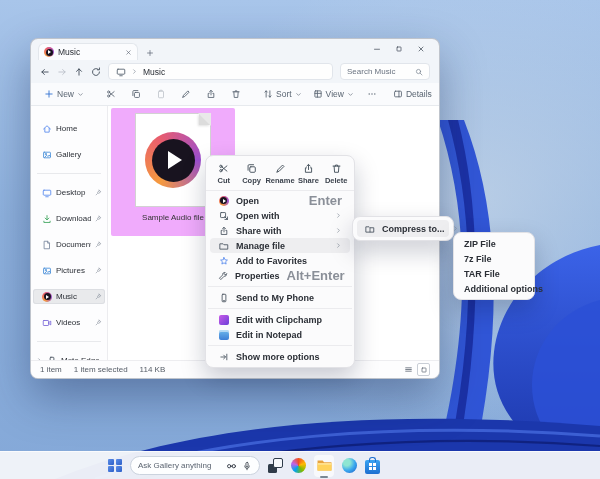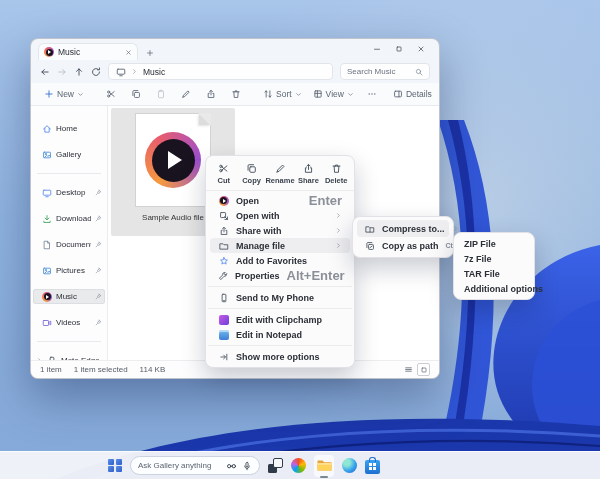--- a/index.html
+++ b/index.html
@@ -49,21 +49,21 @@
   .sidebar { width:77px; border-right:1px solid #ECECEF; padding-top:4px; font-size:8px; color:#2B2F36; overflow:hidden; flex:0 0 auto; }
   .sb-row { height:15px; display:flex; align-items:center; gap:4px; padding:0 3px 0 9px; margin:11px 2px; border-radius:3px; }
   .sb-row .lbl { flex:1; overflow:hidden; white-space:nowrap; }
   .sb-row .pin { color:#8A929E; }
   .sb-row.selected { background:#E9EAEC; box-shadow:inset 0 0 0 1px #DCDEE2; }
   .sb-sep { height:1px; background:#E8E9EC; margin:3px 6px; }
   .sb-chev { color:#7A8490; width:7px; height:7px; }
   .tree-row { padding-left:3px; }
 
   .content { flex:1; position:relative; background:#FFFFFF; }
-  .file-tile { position:absolute; left:3px; top:2px; width:124px; height:128px; background:#e5e5e5; border-radius:2px; display:flex; flex-direction:column; align-items:center; }
+  .file-tile { position:absolute; left:3px; top:2px; width:124px; height:128px; background:#f0abfc; border-radius:2px; display:flex; flex-direction:column; align-items:center; }
   .doc { position:relative; width:76px; height:94px; margin-top:5px; background:#FFFFFF; border:1px solid #D2D2D2; display:flex; align-items:center; justify-content:center; }
   .doc .cut-corner { position:absolute; top:-1px; right:-1px; width:0; height:0; border-top:13px solid #E9E9E9; border-left:13px solid transparent; }
   .doc .flap { position:absolute; top:-1px; right:-1px; width:0; height:0; border-left:12px solid #DCDCDC; border-top:12px solid transparent; filter:drop-shadow(-1px 1px 1px rgba(0,0,0,.12)); }
   .file-label { margin-top:6px; font-size:8px; color:#333; }
 
   .statusbar { height:18px; display:flex; align-items:center; padding:0 9px; background:#FDFDFE; border-top:1px solid #EDEDF0; font-size:8px; color:#555C66; flex:0 0 auto; }
   .statusbar .st { margin-right:12px; }
   .st-spacer { flex:1; }
   .view-toggle { display:flex; align-items:center; gap:4px; color:#5A6370; }
   .vt-active { width:13px; height:13px; background:#FFFFFF; border:1px solid #C9CED6; border-radius:2px; display:flex; align-items:center; justify-content:center; }
@@ -713,29 +713,20 @@
       <span class="mi-ic">
           <svg class="ic">
             <use href="#i-zipfolder"></use>
           </svg>
         </span>
       <span class="mi-lbl">Compress to...</span>
       <svg class="ic mi-chev" style="width:7px;height:7px">
           <use href="#i-chevr"></use>
         </svg>
     </div>
-    <div class="mi">
-      <span class="mi-ic">
-          <svg class="ic">
-            <use href="#i-copypath"></use>
-          </svg>
-        </span>
-      <span class="mi-lbl">Copy as path</span>
-      <span class="mi-sc" style="font-size:7px">Ctrl+Shift+C</span>
-    </div>
   </div>
 
   <div class="menu menu-compress">
     <div class="mi">
       <span class="mi-lbl">ZIP File</span>
     </div>
     <div class="mi">
       <span class="mi-lbl">7z File</span>
     </div>
     <div class="mi">

